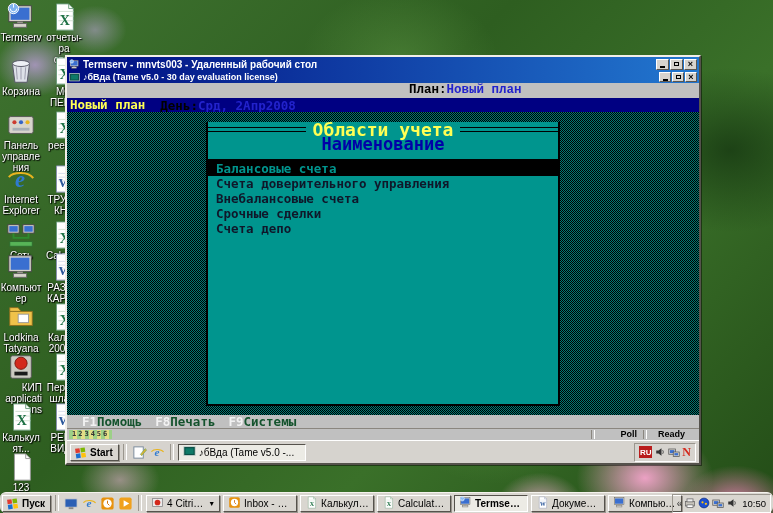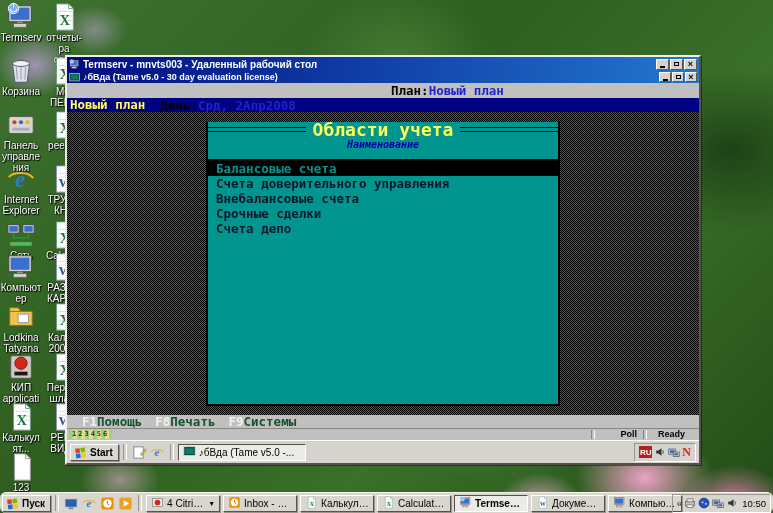--- a/index.html
+++ b/index.html
@@ -52,34 +52,34 @@
   #termserv{left:65px;top:55px;width:632px;height:406px;display:flex;flex-direction:column;}
   .remote-area{flex:1;display:flex;flex-direction:column;min-height:0;}
   .tame-win{flex:1;display:flex;flex-direction:column;min-height:0;}
 
   
   .terminal{flex:1;display:flex;flex-direction:column;min-height:0;
        font-family:"DejaVu Sans Mono","Liberation Mono",monospace;font-weight:bold;}
   .trow1{height:15px;background:#c0c0c0;font-size:12.5px;line-height:15px;
        position:relative;padding-left:3px;white-space:pre;}
   .trow1 .k{color:#000;} .trow1 .v{color:#2222cc;}
-  .trow1 .plan{position:absolute;left:324px;top:0;}
+  .trow1 .plan{position:absolute;left:342px;top:0;font-family:Liberation Mono, monospace;}
   .trow2{height:14px;background:#000082;color:#ffff54;font-size:12.5px;
        line-height:14px;padding-left:3px;}
   .dither{flex:1;position:relative;background-color:#007a74;
        background-image:conic-gradient(#000 0 25%,transparent 0 50%,#000 0 75%,transparent 0);
        background-size:2px 2px;}
 
   
   .dialog{position:absolute;left:139px;top:10px;width:354px;height:284px;
        background:#00958e;border:2px solid #000;border-top:none;box-sizing:border-box;}
   .dlg-titlerow{display:flex;align-items:center;height:15px;}
   .dlg-line{flex:1;height:3px;border-top:1px solid #000;border-bottom:1px solid #000;}
   .dlg-title{color:#ffff54;font-size:18px;padding:0 7px;line-height:15px;}
-  .dlg-header{color:#0000a8;text-align:center;font-size:10px;height:15px;line-height:15px;font-style:italic;}
+  .dlg-header{color:#0000a8;text-align:center;font-size:17px;height:15px;line-height:15px;}
   .dlg-hr{height:2px;background:#000;margin-top:7px;}
   .dlg-list{}
   .dlg-item{height:15px;line-height:15px;font-size:12.5px;color:#0f172a;
        padding-left:8px;white-space:pre;cursor:default;}
   .dlg-item.selected{background:#000;color:#00958e;}
 
   
   .fbar{height:13px;background:#c0c0c0;font-size:12.5px;line-height:13px;
        padding-left:15px;white-space:pre;}
   .fbar .fk{color:#f2f2f2;} .fbar .fl{color:#14532d;margin-right:13px;}
@@ -222,21 +222,21 @@
             <path d="M4 10v-4h9l3 4" fill="#f0c24a" stroke="#8d6f1f"></path>
             <rect x="4" y="10" width="24" height="15" fill="#f0c24a" stroke="#8d6f1f"></rect>
             <rect x="13" y="13" width="11" height="9" fill="#fff" stroke="#999"></rect>
           </svg>
         </span>
         <div class="lbl">
           <div>Lodkina</div>
           <div>Tatyana</div>
         </div>
       </div>
-      <div class="dicon" style="left: 0px; top: 352px;">
+      <div class="dicon" style="left: 0px; top: 352px; text-align: right;">
         <span class="ic">
           <svg xmlns="http://www.w3.org/2000/svg" viewBox="0 0 32 32">
             <rect x="5" y="4" width="22" height="24" rx="2" fill="#ccc9c1" stroke="#555"></rect>
             <circle cx="16" cy="12" r="6.5" fill="#d3291c" stroke="#7a130c"></circle>
             <rect x="9" y="21" width="14" height="4" fill="#1a1a1a"></rect>
           </svg>
         </span>
         <div class="lbl">
           <div>КИП</div>
           <div>applications</div>

